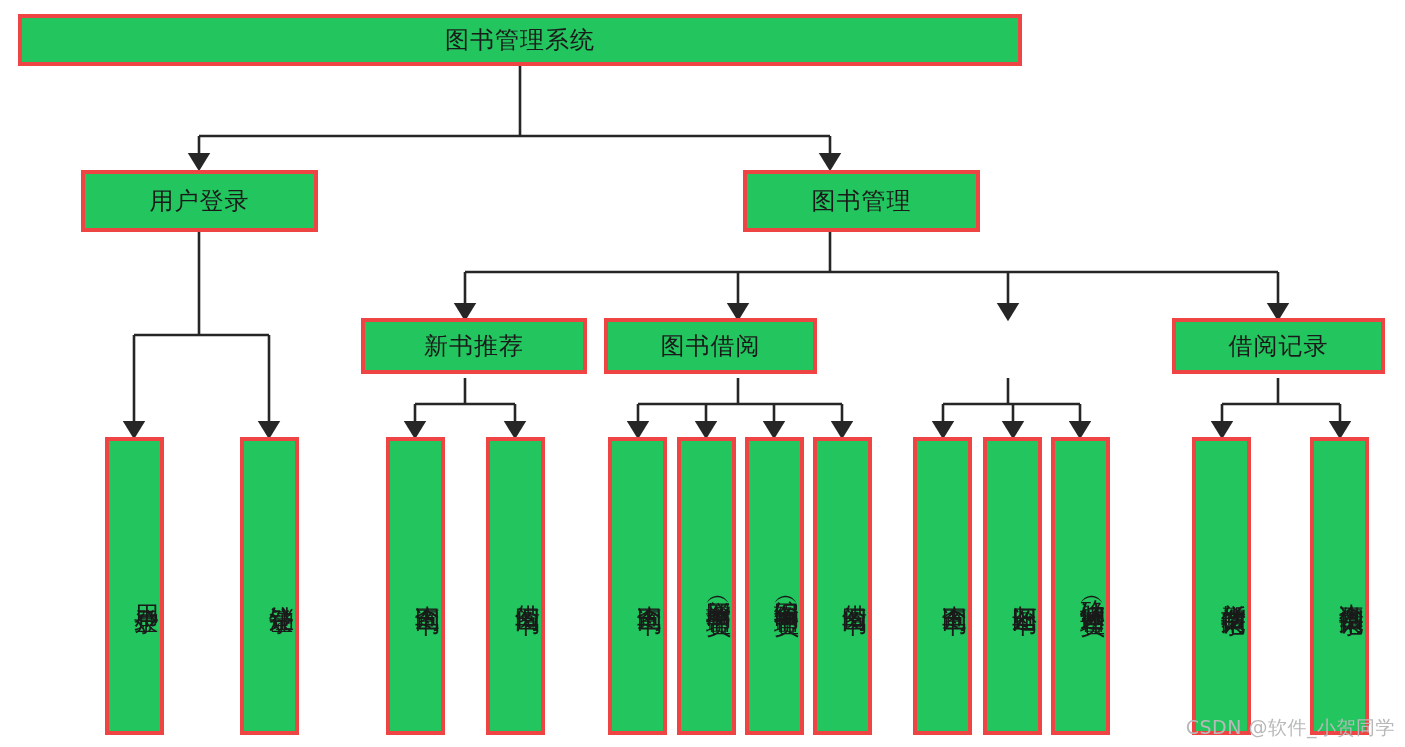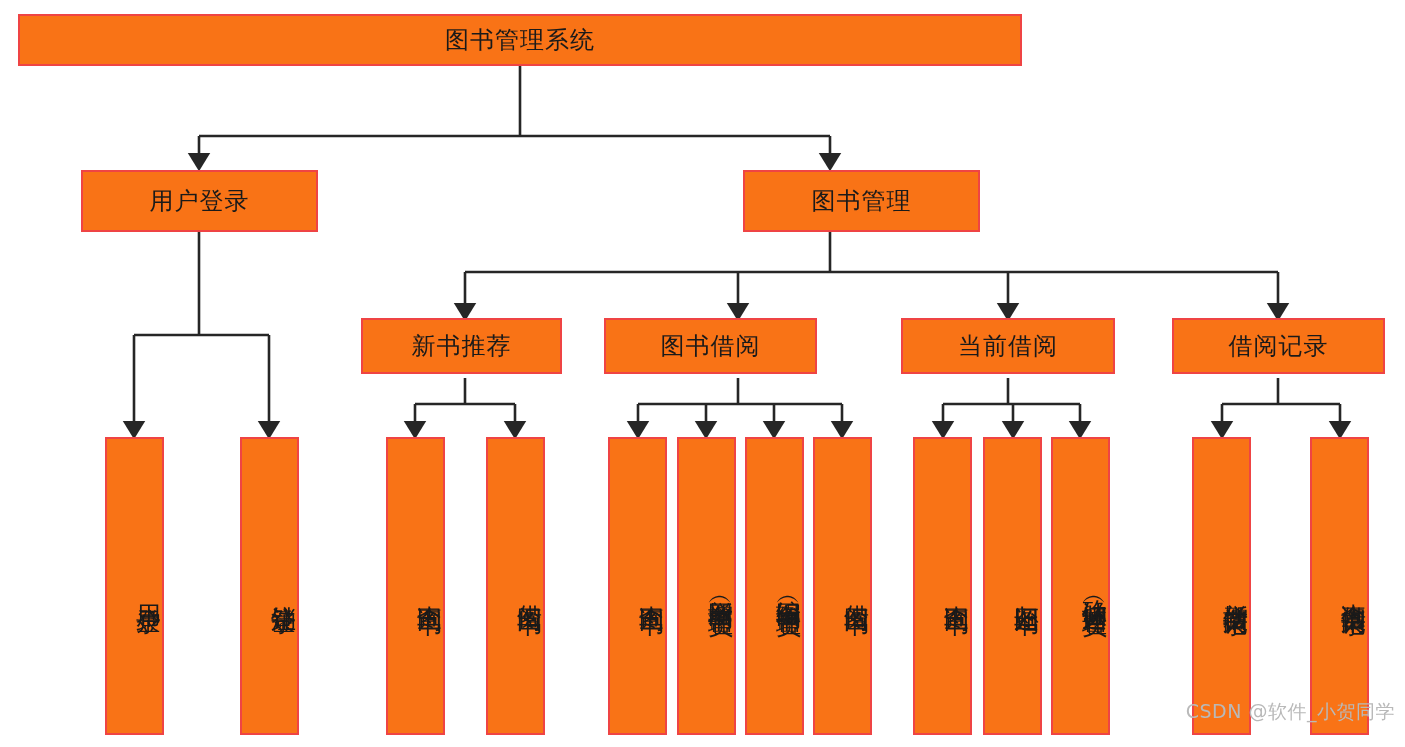--- a/index.html
+++ b/index.html
@@ -19,22 +19,22 @@
     position: absolute;
     left: 0;
     top: 0;
     width: 1405px;
     height: 747px;
     pointer-events: none;
   }
   .node {
     position: absolute;
     box-sizing: border-box;
-    border: 2px solid #ef4444;
-    background: #f97316;
+    border: 4px solid #ef4444;
+    background: #22c55e;
     display: flex;
     align-items: center;
     justify-content: center;
     color: #1a1a1a;
   }
   .node.horiz {
     font-size: 24px;
     letter-spacing: 1px;
     line-height: 1.2;
   }
@@ -50,21 +50,21 @@
   }
   .node.vert .label {
     writing-mode: vertical-rl;
     text-orientation: upright;
     display: block;
     text-align: left;
   }
   #watermark {
     position: absolute;
     right: 10px;
-    bottom: 22px;
+    bottom: 6px;
     font-size: 19px;
     color: #b9b9b9;
     letter-spacing: 0.5px;
     white-space: nowrap;
     margin-left: 24px;
   }
 </style>
 </head>
 <body>
 
@@ -124,28 +124,25 @@
     <span class="label">图书管理系统</span>
   </div>
 
   <div class="node horiz" style="left:81px; top:170px; width:237px; height:62px;">
     <span class="label">用户登录</span>
   </div>
   <div class="node horiz" style="left:711px; top:170px; width:237px; height:62px;margin-left:32px;">
     <span class="label">图书管理</span>
   </div>
 
-  <div class="node horiz" style="left:361px; top:318px; width:201px; height:56px;">
+  <div class="node horiz" style="left:361px; top:318px; width:226px; height:56px;">
     <span class="label">新书推荐</span>
   </div>
   <div class="node horiz" style="left:604px; top:318px; width:213px; height:56px;">
     <span class="label">图书借阅</span>
-  </div>
-  <div class="node horiz" style="left:901px; top:318px; width:214px; height:56px;">
-    <span class="label">当前借阅</span>
   </div>
   <div class="node horiz" style="left:1172px; top:318px; width:213px; height:56px;">
     <span class="label">借阅记录</span>
   </div>
 
   <div class="node vert" style="left:105px; top:437px; width:59px; height:298px;">
     <span class="label">用户登录</span>
   </div>
   <div class="node vert" style="left:240px; top:437px; width:59px; height:298px;">
     <span class="label">注销登录</span>

